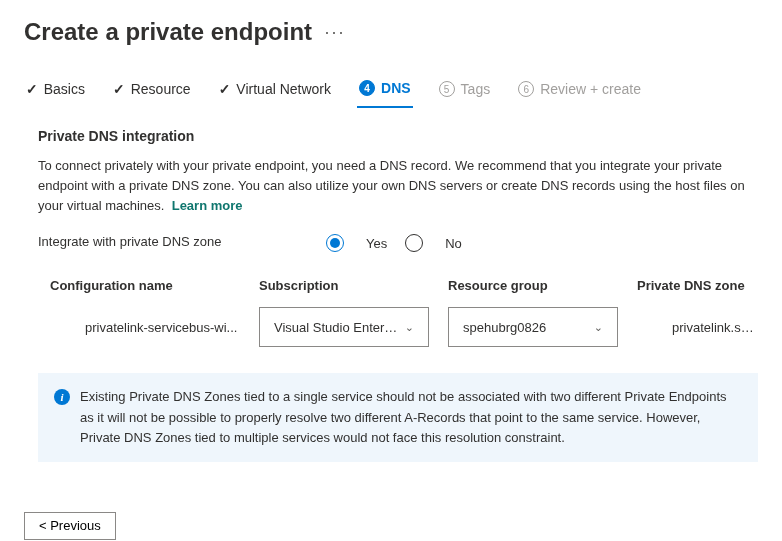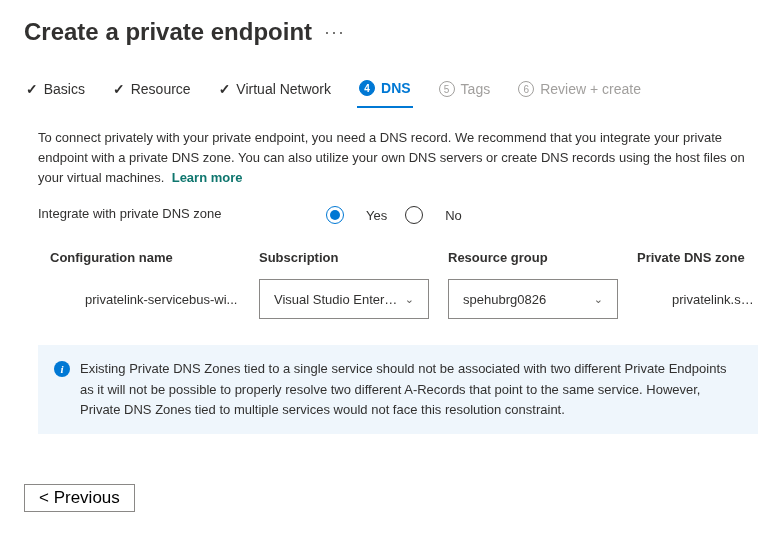--- a/index.html
+++ b/index.html
@@ -38,21 +38,21 @@
   .thead, .trow { display: grid; grid-template-columns: 190px 170px 170px 1fr; gap: 19px; align-items: center; }
   .thead { font-weight: 600; padding-bottom: 10px; }
   .trow { padding: 4px 0; }
   .cell-text { white-space: nowrap; overflow: hidden; text-overflow: ellipsis; margin-left: 35px; }
   .select { height: 40px; border: 1px solid #8a8886; background: #fff; display: flex; align-items: center; justify-content: space-between; padding: 0 14px; cursor: pointer; }
   .select .sval { white-space: nowrap; overflow: hidden; text-overflow: ellipsis; }
   .chev { font-size: 11px; color: #605e5c; margin-left: 6px; }
   .infobox { background: #eff6fc; padding: 14px 16px; display: flex; gap: 10px; margin: 10px 0 50px; line-height: 1.55; color: #323130; }
   .info-icon { width: 16px; height: 16px; border-radius: 50%; background: #0078d4; color: #fff; font-size: 11px; font-weight: bold; display: inline-flex; align-items: center; justify-content: center; flex-shrink: 0; margin-top: 2px; font-style: italic; font-family: Georgia, serif; }
   .footer { display: flex; gap: 10px; }
-  .btn { height: 28px; padding: 8px 14px; border: 1px solid #8a8886; background: #fff; cursor: pointer; display: inline-flex; align-items: center; font-size: 17px; }
+  .btn { height: 28px; padding: 8px 14px; border: 1px solid #8a8886; background: #fff; cursor: pointer; display: inline-flex; align-items: center; font-size: 13px; }
 </style>
 </head>
 <body>
 
 <div class="page">
   <div class="title-row">
     <div class="title">Create a private endpoint</div>
     <div class="dots">···</div>
   </div>
 
@@ -77,20 +77,21 @@
       <span class="step-circle">5</span>
       <span>Tags</span>
     </div>
     <div class="tab pending">
       <span class="step-circle">6</span>
       <span>Review + create</span>
     </div>
   </div>
 
   <div class="section">
+    <div class="section-title">Private DNS integration</div>
     <div class="desc">
       <span>To connect privately with your private endpoint, you need a DNS record. We recommend that you integrate your private endpoint with a private DNS zone. You can also utilize your own DNS servers or create DNS records using the host files on your virtual machines.</span>
       &nbsp;<span class="link">Learn more</span>
     </div>
 
     <div class="radio-row">
       <div class="radio-label">Integrate with private DNS zone</div>
       <label class="radio selected">
         <span class="circle">
             <span class="dot"></span>

